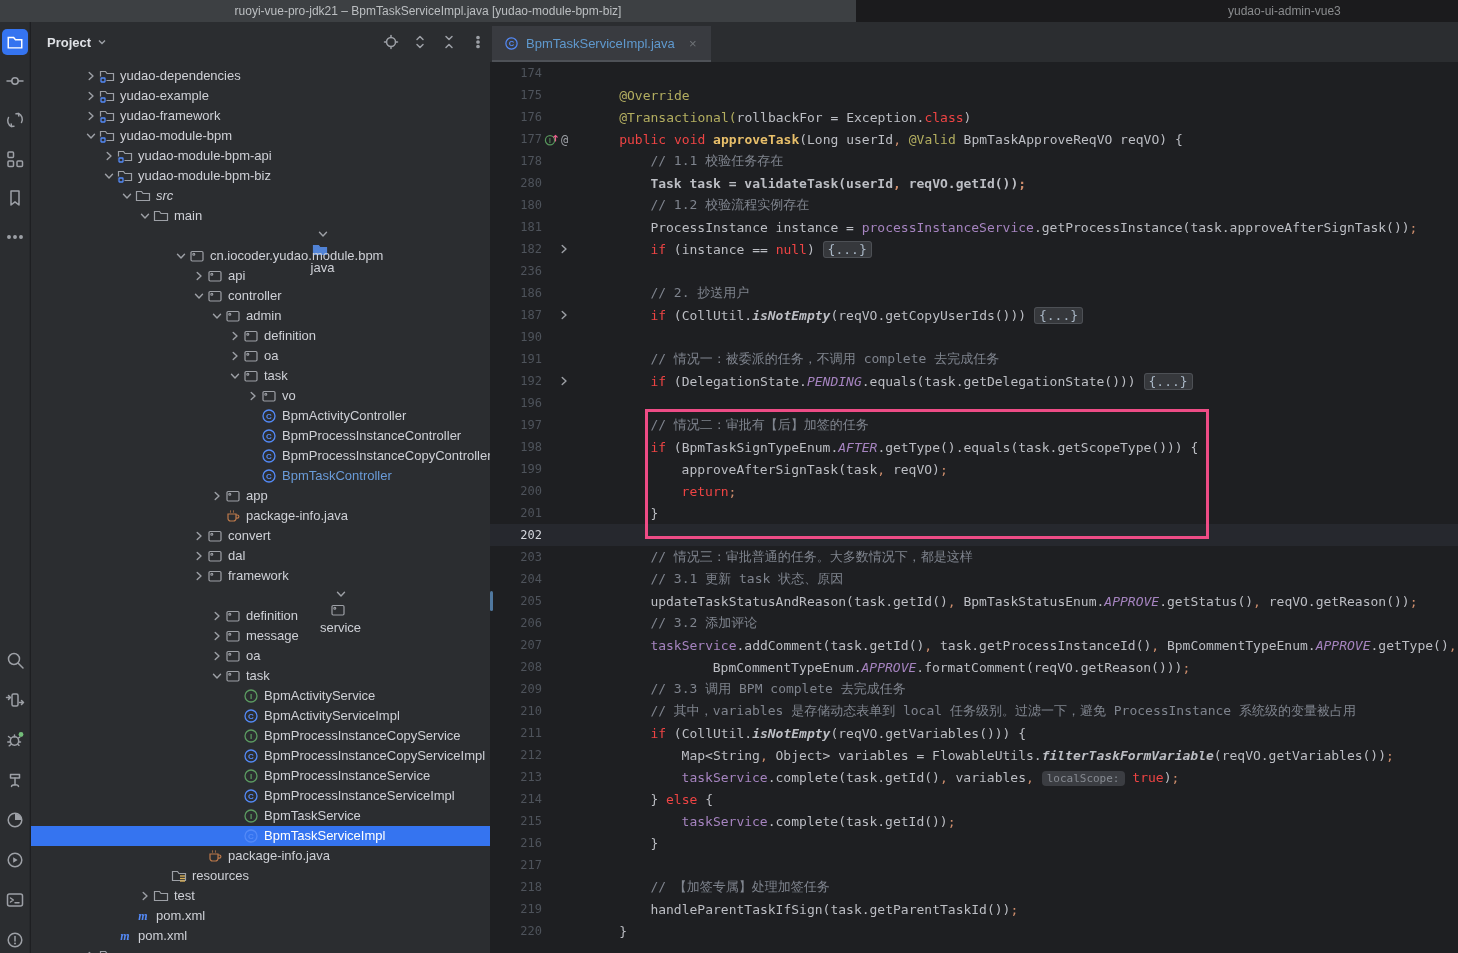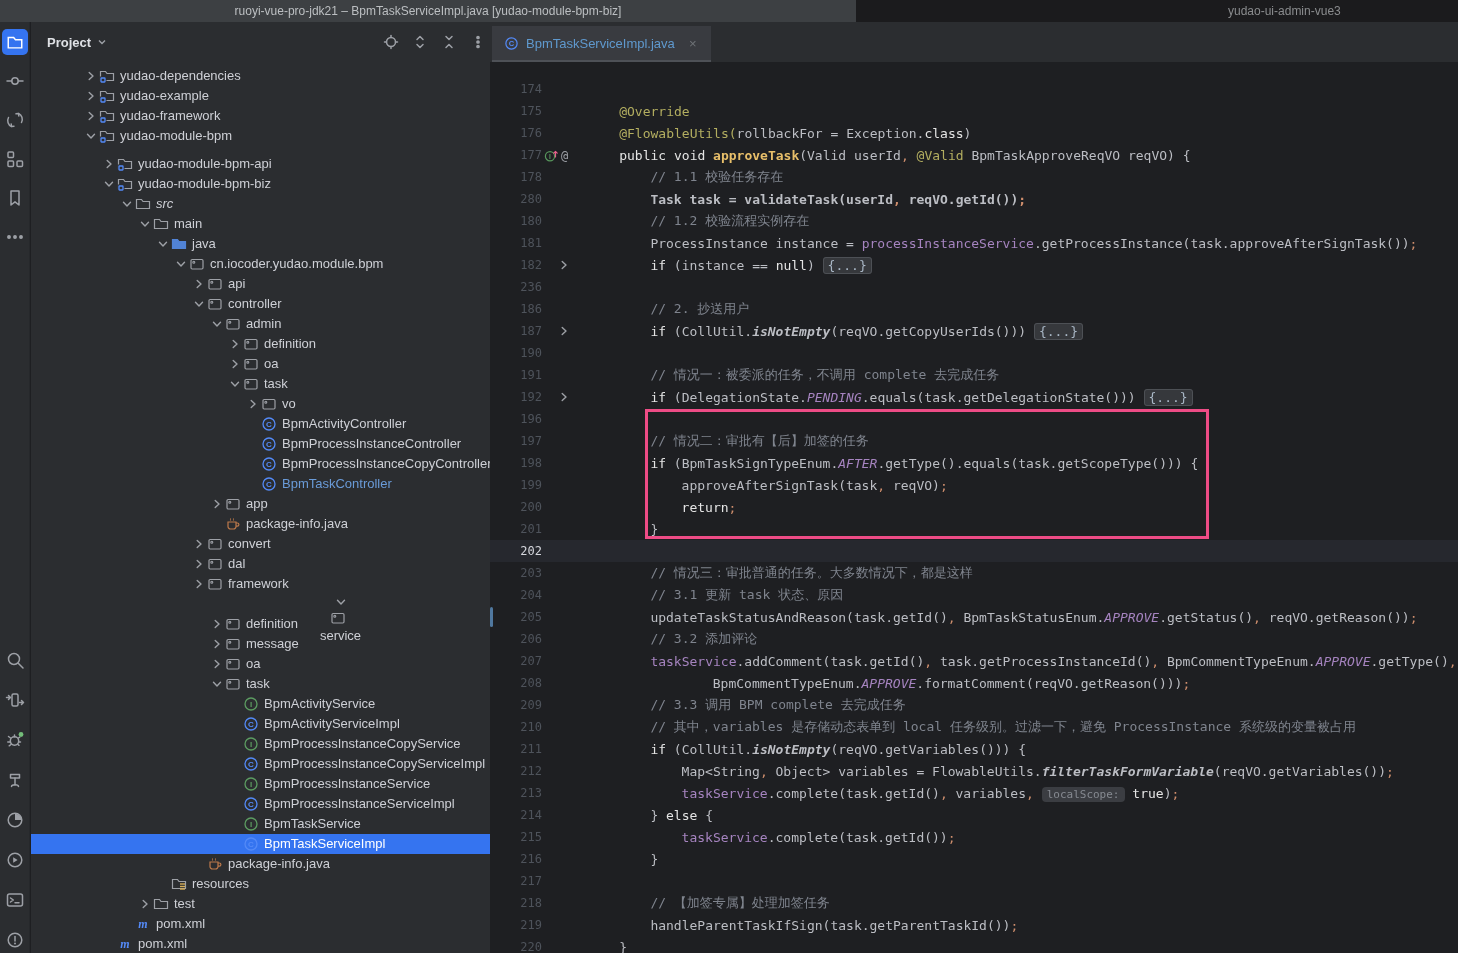--- a/index.html
+++ b/index.html
@@ -32,35 +32,35 @@
   .ticon{width:16px;height:16px;display:flex;align-items:center;justify-content:center;flex:0 0 16px;margin-right:5px;}
   .tlabel{line-height:20px;}
   .tlabel.openfile{color:#6A9BD8;}
   .trow.selected .tlabel{color:#fff;}
   
   #editor{left:490px;top:22px;width:968px;height:931px;background:#1E1F22;}
   #tabbar{position:absolute;left:0;top:0;width:968px;height:40px;background:#2B2D30;}
   #tab{position:absolute;left:2px;top:4px;height:36px;background:#393B40;display:flex;align-items:center;padding:0 10px 0 12px;border-bottom:2px solid #4E5157;box-sizing:border-box;}
   #tab-label{font-size:13px;color:#5F99CE;margin:0 10px 0 7px;}
   #tab-close{color:#6F7377;font-size:13px;width:16px;text-align:center;}
-  #code{position:absolute;left:0;top:44px;width:968px;height:787px;padding-top:12px;box-sizing:border-box;
+  #code{position:absolute;left:0;top:28px;width:968px;height:787px;padding-top:12px;box-sizing:border-box;
     font-family:"DejaVu Sans Mono","Liberation Mono",monospace;font-size:13px;}
   .cline{height:22px;display:flex;align-items:center;position:relative;white-space:pre;}
   .cline.current{background:#26282E;}
   .lnum{width:48px;margin-left:4px;text-align:right;font-size:12px;color:#4E535B;flex:0 0 48px;}
   .cline.current .lnum{color:#D5D7DD;}
   .lmark{width:46px;flex:0 0 46px;height:22px;position:relative;}
   .lmark .foldchev{position:absolute;left:16px;top:5px;}
   .lmark .implwrap{position:absolute;left:2px;top:4px;display:flex;align-items:center;gap:2px;}
   .lmark .atgl{color:#9DA0A6;font-size:12px;font-family:"DejaVu Sans Mono",monospace;}
   .ctext{flex:1 1 auto;color:#BCBEC4;}
   .changebar{position:absolute;left:0;top:1px;width:3px;height:20px;background:#50789F;border-radius:2px;}
   
   .tk-d{color:#BCBEC4;}
-  .tk-k{color:#e5e5e5;}
+  .tk-k{color:#ef4444;}
   .tk-p{color:#CF8E6D;}
   .tk-c{color:#7F848E;margin-top:39px;}
   .tk-a{color:#B3AE60;}
   .tk-m{color:#E8BF6A;font-weight:bold;}
   .tk-f{color:#A684C0;}
   .tk-s{color:#A684C0;font-style:italic;}
   .tk-i{color:#BCBEC4;font-style:italic;font-weight:bold;}
   .tk-x{background:#36383C;border:1px solid #4D5055;border-radius:3px;padding:0 4px;color:#A9B7C6;}
   .tk-h{background:#3B3D42;border-radius:4px;padding:1px 5px;color:#868A91;font-size:11px;}
   
@@ -265,21 +265,21 @@
         </span>
         <span class="ticon">
           <svg width="16" height="16" viewBox="0 0 16 16">
             <path d="M1.5 3.5h5l1.5 2h6.5v7H1.5z" fill="none" stroke="#9DA0A6" stroke-width="1.2"></path>
             <rect x="0.5" y="8.5" width="7" height="7" fill="#2B2D30"></rect>
             <rect x="2" y="10" width="4" height="4" rx="0.5" fill="none" stroke="#548AF7" stroke-width="1.3"></rect>
           </svg>
         </span>
         <span class="tlabel">yudao-module-bpm</span>
       </div>
-      <div class="trow" style="padding-left: 70px; margin-top: 8px;">
+      <div class="trow" style="padding-left: 70px;">
         <span class="tchev">
           <svg width="12" height="12" viewBox="0 0 12 12" style="">
             <polyline points="4.2,2.5 8,6 4.2,9.5" fill="none" stroke="#9DA0A6" stroke-width="1.4" stroke-linecap="round" stroke-linejoin="round"></polyline>
           </svg>
         </span>
         <span class="ticon">
           <svg width="16" height="16" viewBox="0 0 16 16">
             <path d="M1.5 3.5h5l1.5 2h6.5v7H1.5z" fill="none" stroke="#9DA0A6" stroke-width="1.2"></path>
             <rect x="0.5" y="8.5" width="7" height="7" fill="#2B2D30"></rect>
             <rect x="2" y="10" width="4" height="4" rx="0.5" fill="none" stroke="#548AF7" stroke-width="1.3"></rect>
@@ -321,21 +321,21 @@
             <polyline points="4.2,2.5 8,6 4.2,9.5" fill="none" stroke="#9DA0A6" stroke-width="1.4" stroke-linecap="round" stroke-linejoin="round"></polyline>
           </svg>
         </span>
         <span class="ticon">
           <svg width="16" height="16" viewBox="0 0 16 16">
             <path d="M1.5 3.5h5l1.5 2h6.5v7H1.5z" fill="none" stroke="#9DA0A6" stroke-width="1.2"></path>
           </svg>
         </span>
         <span class="tlabel">main</span>
       </div>
-      <div class="trow" style="padding-left: 124px;">
+      <div class="trow" style="padding-left: 124px; flex-direction: column;">
         <span class="tchev">
           <svg width="12" height="12" viewBox="0 0 12 12" style="transform:rotate(90deg);">
             <polyline points="4.2,2.5 8,6 4.2,9.5" fill="none" stroke="#9DA0A6" stroke-width="1.4" stroke-linecap="round" stroke-linejoin="round"></polyline>
           </svg>
         </span>
         <span class="ticon">
           <svg width="16" height="16" viewBox="0 0 16 16">
             <path d="M1.5 3.5h5l1.5 2h6.5v7H1.5z" fill="#5183D6" stroke="#5183D6" stroke-width="1.2"></path>
           </svg>
         </span>
@@ -788,26 +788,26 @@
           <circle cx="8" cy="8" r="6" fill="none" stroke="#548AF7" stroke-width="1.3"></circle>
           <text x="8" y="11" text-anchor="middle" font-size="8" fill="#548AF7" font-family="sans-serif" font-weight="bold">C</text>
         </svg>
       <span id="tab-label">BpmTaskServiceImpl.java</span>
       <span id="tab-close">×</span>
     </div>
   </div>
   <div id="code">
       <div class="cline"><span class="lnum">174</span><span class="lmark"></span><span class="ctext" style="padding-left: 0px;"></span></div>
       <div class="cline"><span class="lnum">175</span><span class="lmark"></span><span class="ctext" style="padding-left: 31.2px;"><span class="tk-a">@Override</span></span></div>
-      <div class="cline"><span class="lnum">176</span><span class="lmark"></span><span class="ctext" style="padding-left: 31.2px;"><span class="tk-a">@FlowableUtils(</span><span class="tk-d">rollbackFor = Exception.</span><span class="tk-k">class</span><span class="tk-d">)</span></span></div>
+      <div class="cline"><span class="lnum">176</span><span class="lmark"></span><span class="ctext" style="padding-left: 31.2px;"><span class="tk-a">@Transactional(</span><span class="tk-d">rollbackFor = Exception.</span><span class="tk-k">class</span><span class="tk-d">)</span></span></div>
       <div class="cline"><span class="lnum">177</span><span class="lmark"><span class="implwrap"><svg width="15" height="15" viewBox="0 0 15 15">
               <circle cx="6" cy="8.2" r="4.6" fill="none" stroke="#57965C" stroke-width="1.2"></circle>
               <text x="6" y="11" text-anchor="middle" font-size="6.5" fill="#57965C" font-family="sans-serif" font-weight="bold">I</text>
               <path d="M11.5 9V3.4M11.5 3.4 9.8 5.1M11.5 3.4l1.7 1.7" fill="none" stroke="#E75E8C" stroke-width="1.2" stroke-linecap="round"></path>
-            </svg><span class="atgl">@</span></span></span><span class="ctext" style="padding-left: 31.2px;"><span class="tk-k">public void </span><span class="tk-m">approveTask</span><span class="tk-d">(Valid userId</span><span class="tk-p">,</span><span class="tk-d"> </span><span class="tk-a">@Valid</span><span class="tk-d"> BpmTaskApproveReqVO reqVO) {</span></span></div>
+            </svg><span class="atgl">@</span></span></span><span class="ctext" style="padding-left: 31.2px;"><span class="tk-k">public void </span><span class="tk-m">approveTask</span><span class="tk-d">(Long userId</span><span class="tk-p">,</span><span class="tk-d"> </span><span class="tk-a">@Valid</span><span class="tk-d"> BpmTaskApproveReqVO reqVO) {</span></span></div>
       <div class="cline"><span class="lnum">178</span><span class="lmark"></span><span class="ctext" style="padding-left: 62.4px;"><span class="tk-c">// 1.1 校验任务存在</span></span></div>
       <div class="cline"><span class="lnum">280</span><span class="lmark"></span><span class="ctext" style="padding-left: 62.4px; font-weight: bold;"><span class="tk-d">Task task = validateTask(userId</span><span class="tk-p">,</span><span class="tk-d"> reqVO.getId())</span><span class="tk-p">;</span></span></div>
       <div class="cline"><span class="lnum">180</span><span class="lmark"></span><span class="ctext" style="padding-left: 62.4px;"><span class="tk-c">// 1.2 校验流程实例存在</span></span></div>
       <div class="cline"><span class="lnum">181</span><span class="lmark"></span><span class="ctext" style="padding-left: 62.4px;"><span class="tk-d">ProcessInstance instance = </span><span class="tk-f">processInstanceService</span><span class="tk-d">.getProcessInstance(task.approveAfterSignTask())</span><span class="tk-p">;</span></span></div>
       <div class="cline"><span class="lnum">182</span><span class="lmark"><span class="foldchev"><svg width="12" height="12" viewBox="0 0 12 12" style="">
               <polyline points="4.2,2.5 8,6 4.2,9.5" fill="none" stroke="#9DA0A6" stroke-width="1.4" stroke-linecap="round" stroke-linejoin="round"></polyline>
             </svg></span></span><span class="ctext" style="padding-left: 62.4px;"><span class="tk-k">if</span><span class="tk-d"> (instance == </span><span class="tk-k">null</span><span class="tk-d">) </span><span class="tk-x">{...}</span></span></div>
       <div class="cline"><span class="lnum">236</span><span class="lmark"></span><span class="ctext" style="padding-left: 0px;"></span></div>
       <div class="cline"><span class="lnum">186</span><span class="lmark"></span><span class="ctext" style="padding-left: 62.4px;"><span class="tk-c">// 2. 抄送用户</span></span></div>
       <div class="cline"><span class="lnum">187</span><span class="lmark"><span class="foldchev"><svg width="12" height="12" viewBox="0 0 12 12" style="">

